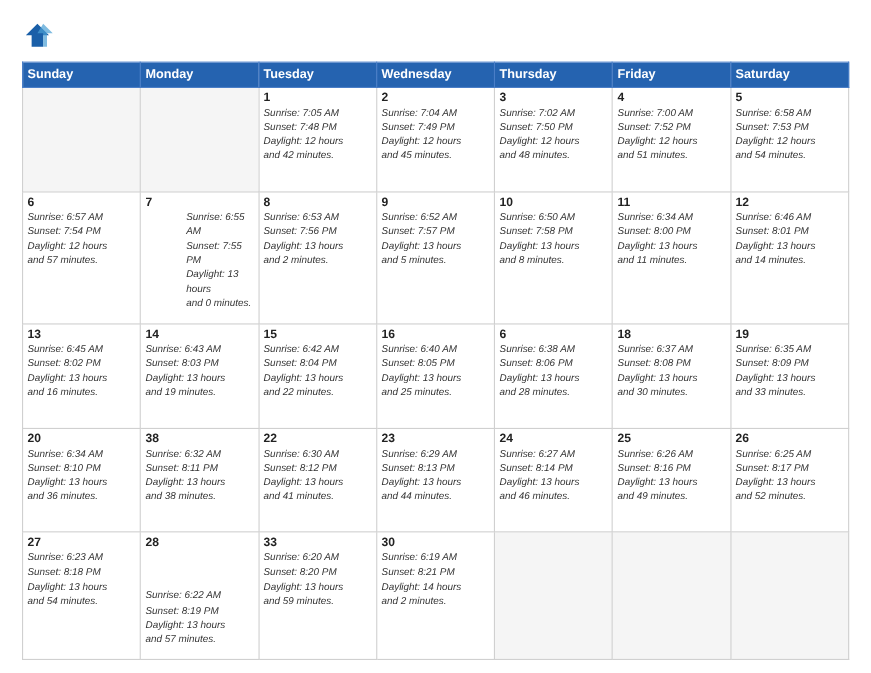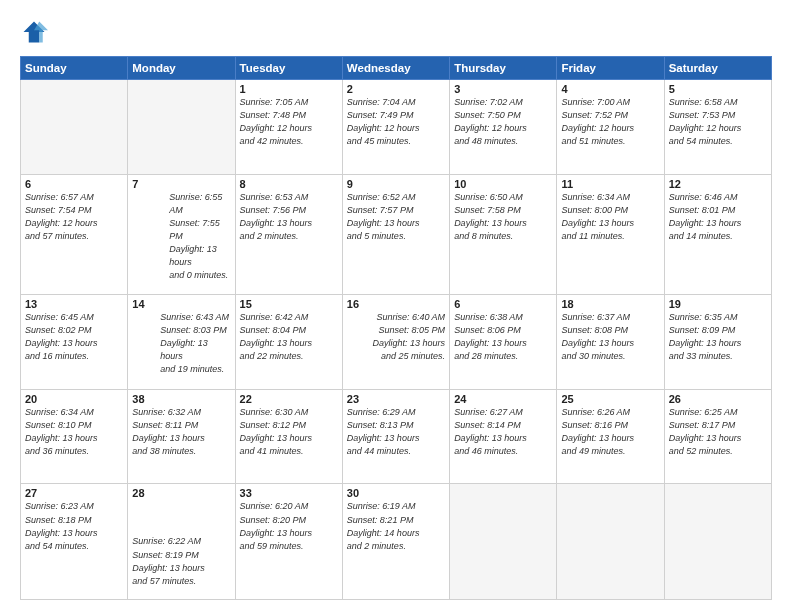--- a/index.html
+++ b/index.html
@@ -226,35 +226,35 @@
         <tr>
           <td>
             <span class="day-num">13</span>
             <div class="day-info" style="white-space: pre-line;">Sunrise: 6:45 AM
 Sunset: 8:02 PM
 Daylight: 13 hours
 and 16 minutes.</div>
           </td>
           <td>
             <span class="day-num">14</span>
-            <div class="day-info" style="white-space: pre-line; margin-left: 28px;">Sunrise: 6:43 AM
+            <div class="day-info" style="white-space: pre-line;">Sunrise: 6:43 AM
 Sunset: 8:03 PM
 Daylight: 13 hours
 and 19 minutes.</div>
           </td>
           <td>
             <span class="day-num">15</span>
             <div class="day-info" style="white-space: pre-line;">Sunrise: 6:42 AM
 Sunset: 8:04 PM
 Daylight: 13 hours
 and 22 minutes.</div>
           </td>
           <td>
             <span class="day-num">16</span>
-            <div class="day-info" style="white-space: pre-line; text-align: right;">Sunrise: 6:40 AM
+            <div class="day-info" style="white-space: pre-line;">Sunrise: 6:40 AM
 Sunset: 8:05 PM
 Daylight: 13 hours
 and 25 minutes.</div>
           </td>
           <td>
             <span class="day-num">6</span>
             <div class="day-info" style="white-space: pre-line;">Sunrise: 6:38 AM
 Sunset: 8:06 PM
 Daylight: 13 hours
 and 28 minutes.</div>

